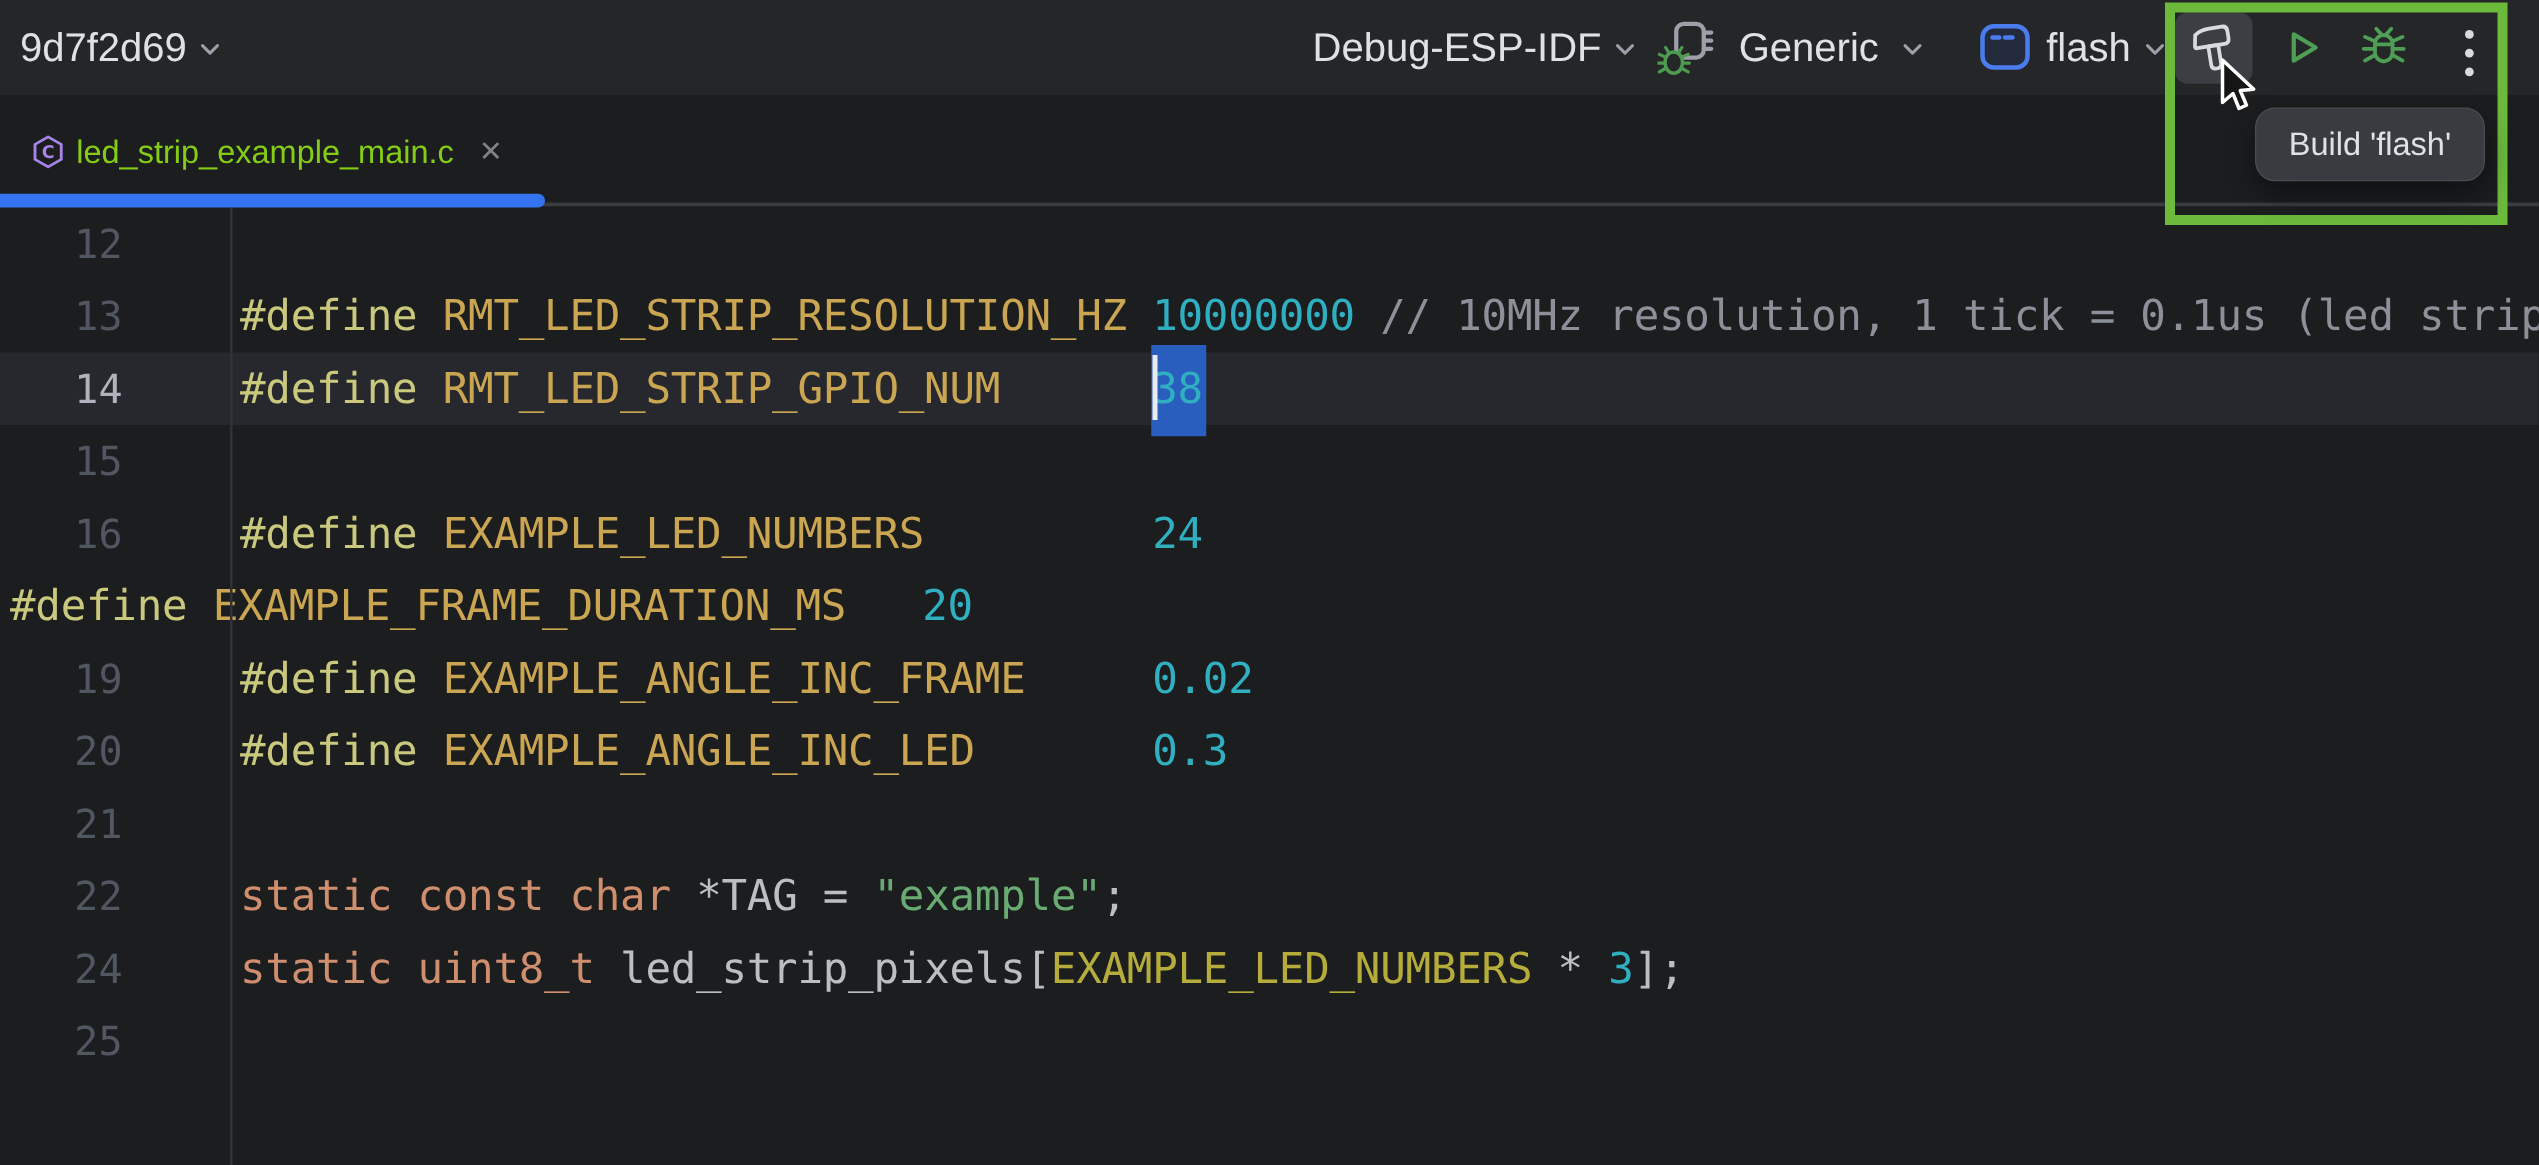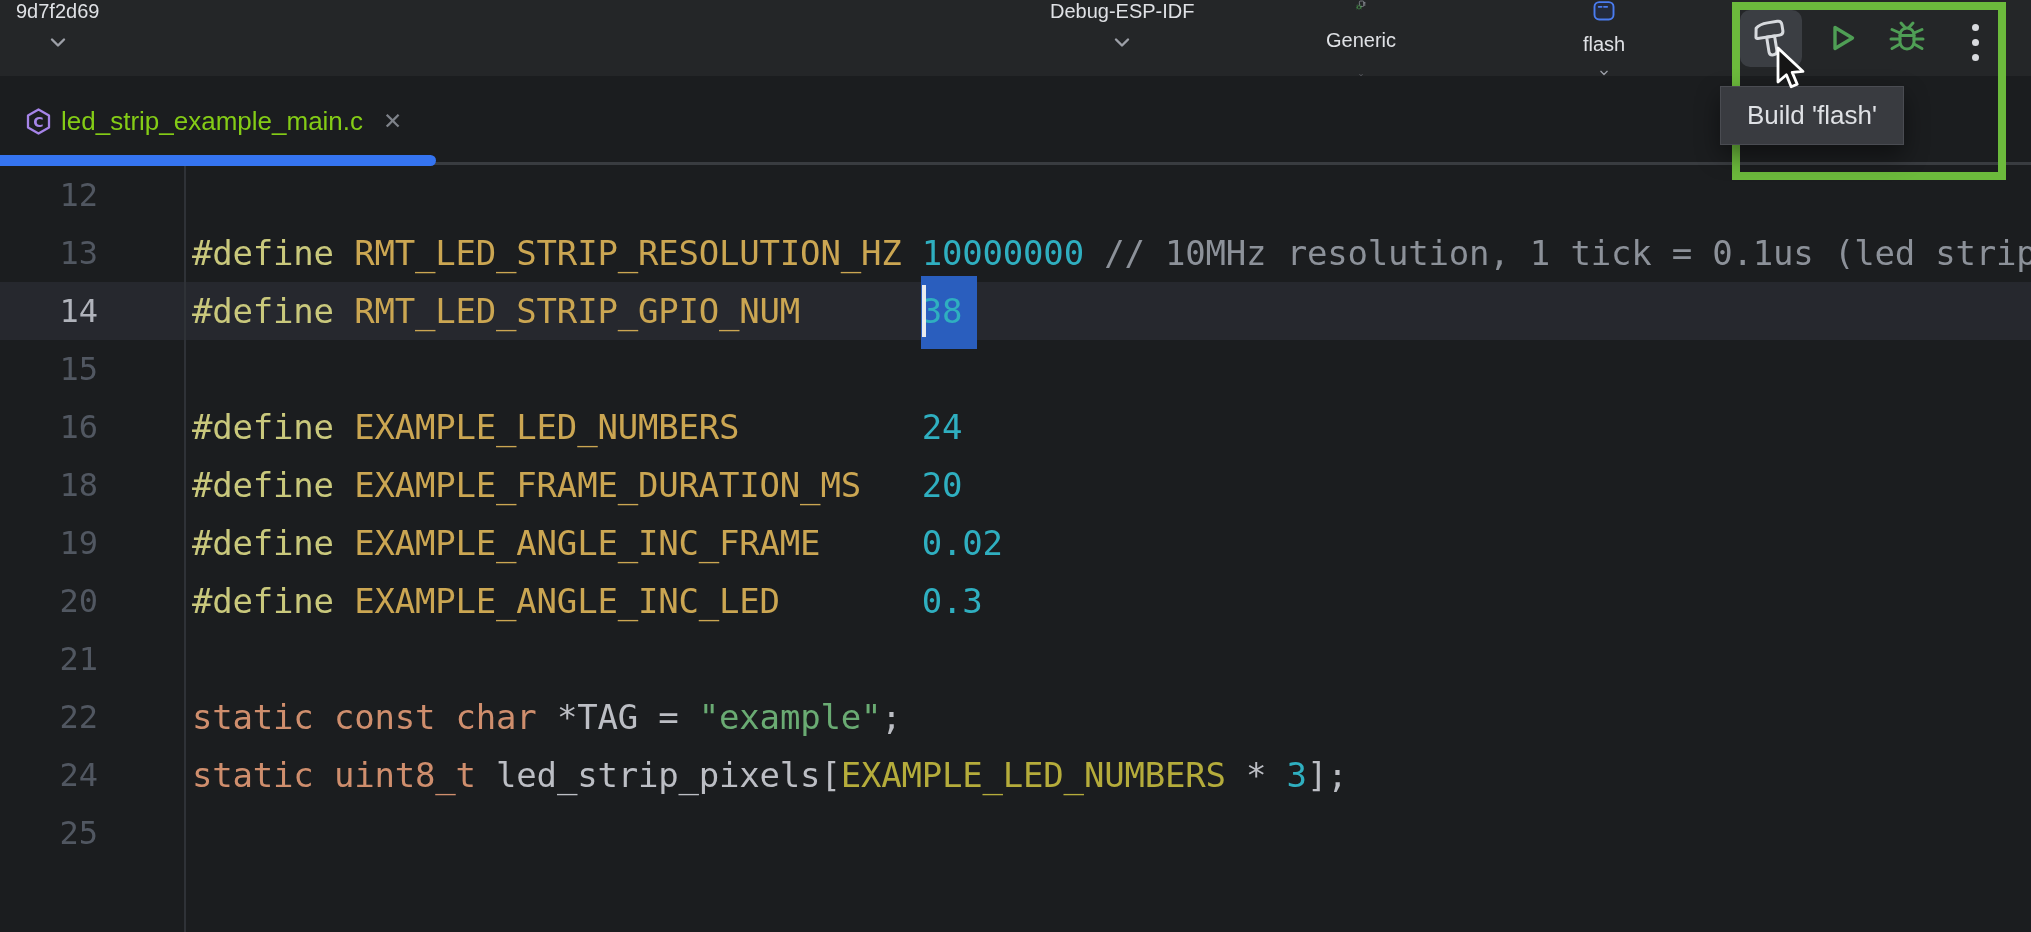--- a/index.html
+++ b/index.html
@@ -10,21 +10,21 @@
     font-family:"Liberation Sans", sans-serif;
     -webkit-font-smoothing:antialiased;
   }
   
   .titlebar {
     position:absolute; left:0; top:0; width:2031px; height:76px;
     background:var(--titlebar_bg,#242628); z-index:1;
   }
   .tb-widget {
     position:absolute; top:0; height:76px; display:flex; align-items:center; gap:11px;
-    color:var(--text_primary,#DFE1E5); font-size:20px; cursor:default;flex-direction:column;
+    color:var(--text_primary,#DFE1E5); font-size:32px; cursor:default;
   }
   .chev { width:16px; height:11px; margin-top:3px; }
   
   .icon-btn { position:absolute; border:none; padding:0; background:transparent; display:flex; align-items:center; justify-content:center; }
   .btn-hover { background:#3B3E43; border-radius:10px; }
   .dots { position:absolute; display:flex; flex-direction:column; gap:8px; }
   .dots i { width:7px; height:7px; border-radius:50%; background:#D8DADE; }
   
   .tabbar {
     position:absolute; left:0; top:76px; width:2031px; height:90px;
@@ -63,34 +63,34 @@
   .tok-directive { color:var(--tok_directive,#C9C87C); }
   .tok-macro     { color:var(--tok_macro,#CBA652); }
   .tok-macroref  { color:var(--tok_macroref,#B5AC3B); }
   .tok-number    { color:var(--tok_number,#2FAFC0); }
   .tok-comment   { color:var(--tok_comment,#8C9199); }
   .tok-keyword   { color:var(--tok_keyword,#CF8E6D); }
   .tok-plain     { color:var(--tok_plain,#BCBEC4); }
   .tok-string    { color:var(--tok_string,#6AAB73); }
   .tok-selected  {
     background:var(--selection_bg,#2A5EBE);
-    display:inline-block; padding:6px 15px 9px 1px; margin:-6px -3px -9px -1px;
+    display:inline-block; padding:6px 3px 9px 1px; margin:-6px -3px -9px -1px;
   }
   .caret {
     display:inline-block; width:4px; height:52px; background:#E9EBEE;
     vertical-align:middle; margin-right:-4px; position:relative; z-index:2; top:-3px;
   }
   
   .green-box {
     position:absolute; left:1732px; top:2px; width:274px; height:178px;
     border:8px solid var(--annotation_green,#6CBA3C); z-index:5; pointer-events:none;
   }
   .tooltip {
-    position:absolute; left:1720px; top:86px; z-index:6;
-    background:#393B40; border:1px solid #4A4C52; border-radius:0;
+    position:absolute; left:1804px; top:86px; z-index:6;
+    background:#393B40; border:1px solid #4A4C52; border-radius:16px;
     padding:13px 26px; color:var(--text_primary,#DFE1E5); font-size:26px;
     box-shadow:0 10px 24px rgba(0,0,0,.45); white-space:nowrap;
   }
   .cursor { position:absolute; left:1770px; top:46px; z-index:7; pointer-events:none; }
 </style>
 </head>
 <body>
 
 <div class="titlebar">
 
@@ -197,21 +197,20 @@
       </div>
       <div class="line">
         <div class="lnum">15</div>
         <pre class="codetext"></pre>
       </div>
       <div class="line">
         <div class="lnum">16</div>
         <pre class="codetext"><span class="tok-directive">#define </span><span class="tok-macro">EXAMPLE_LED_NUMBERS</span><span class="tok-plain">         </span><span class="tok-number">24</span></pre>
       </div>
       <div class="line">
-        <div class="lnum">18</div>
         <pre class="codetext"><span class="tok-directive">#define </span><span class="tok-macro">EXAMPLE_FRAME_DURATION_MS</span><span class="tok-plain">   </span><span class="tok-number">20</span></pre>
       </div>
       <div class="line">
         <div class="lnum">19</div>
         <pre class="codetext"><span class="tok-directive">#define </span><span class="tok-macro">EXAMPLE_ANGLE_INC_FRAME</span><span class="tok-plain">     </span><span class="tok-number">0.02</span></pre>
       </div>
       <div class="line">
         <div class="lnum">20</div>
         <pre class="codetext"><span class="tok-directive">#define </span><span class="tok-macro">EXAMPLE_ANGLE_INC_LED</span><span class="tok-plain">       </span><span class="tok-number">0.3</span></pre>
       </div>

